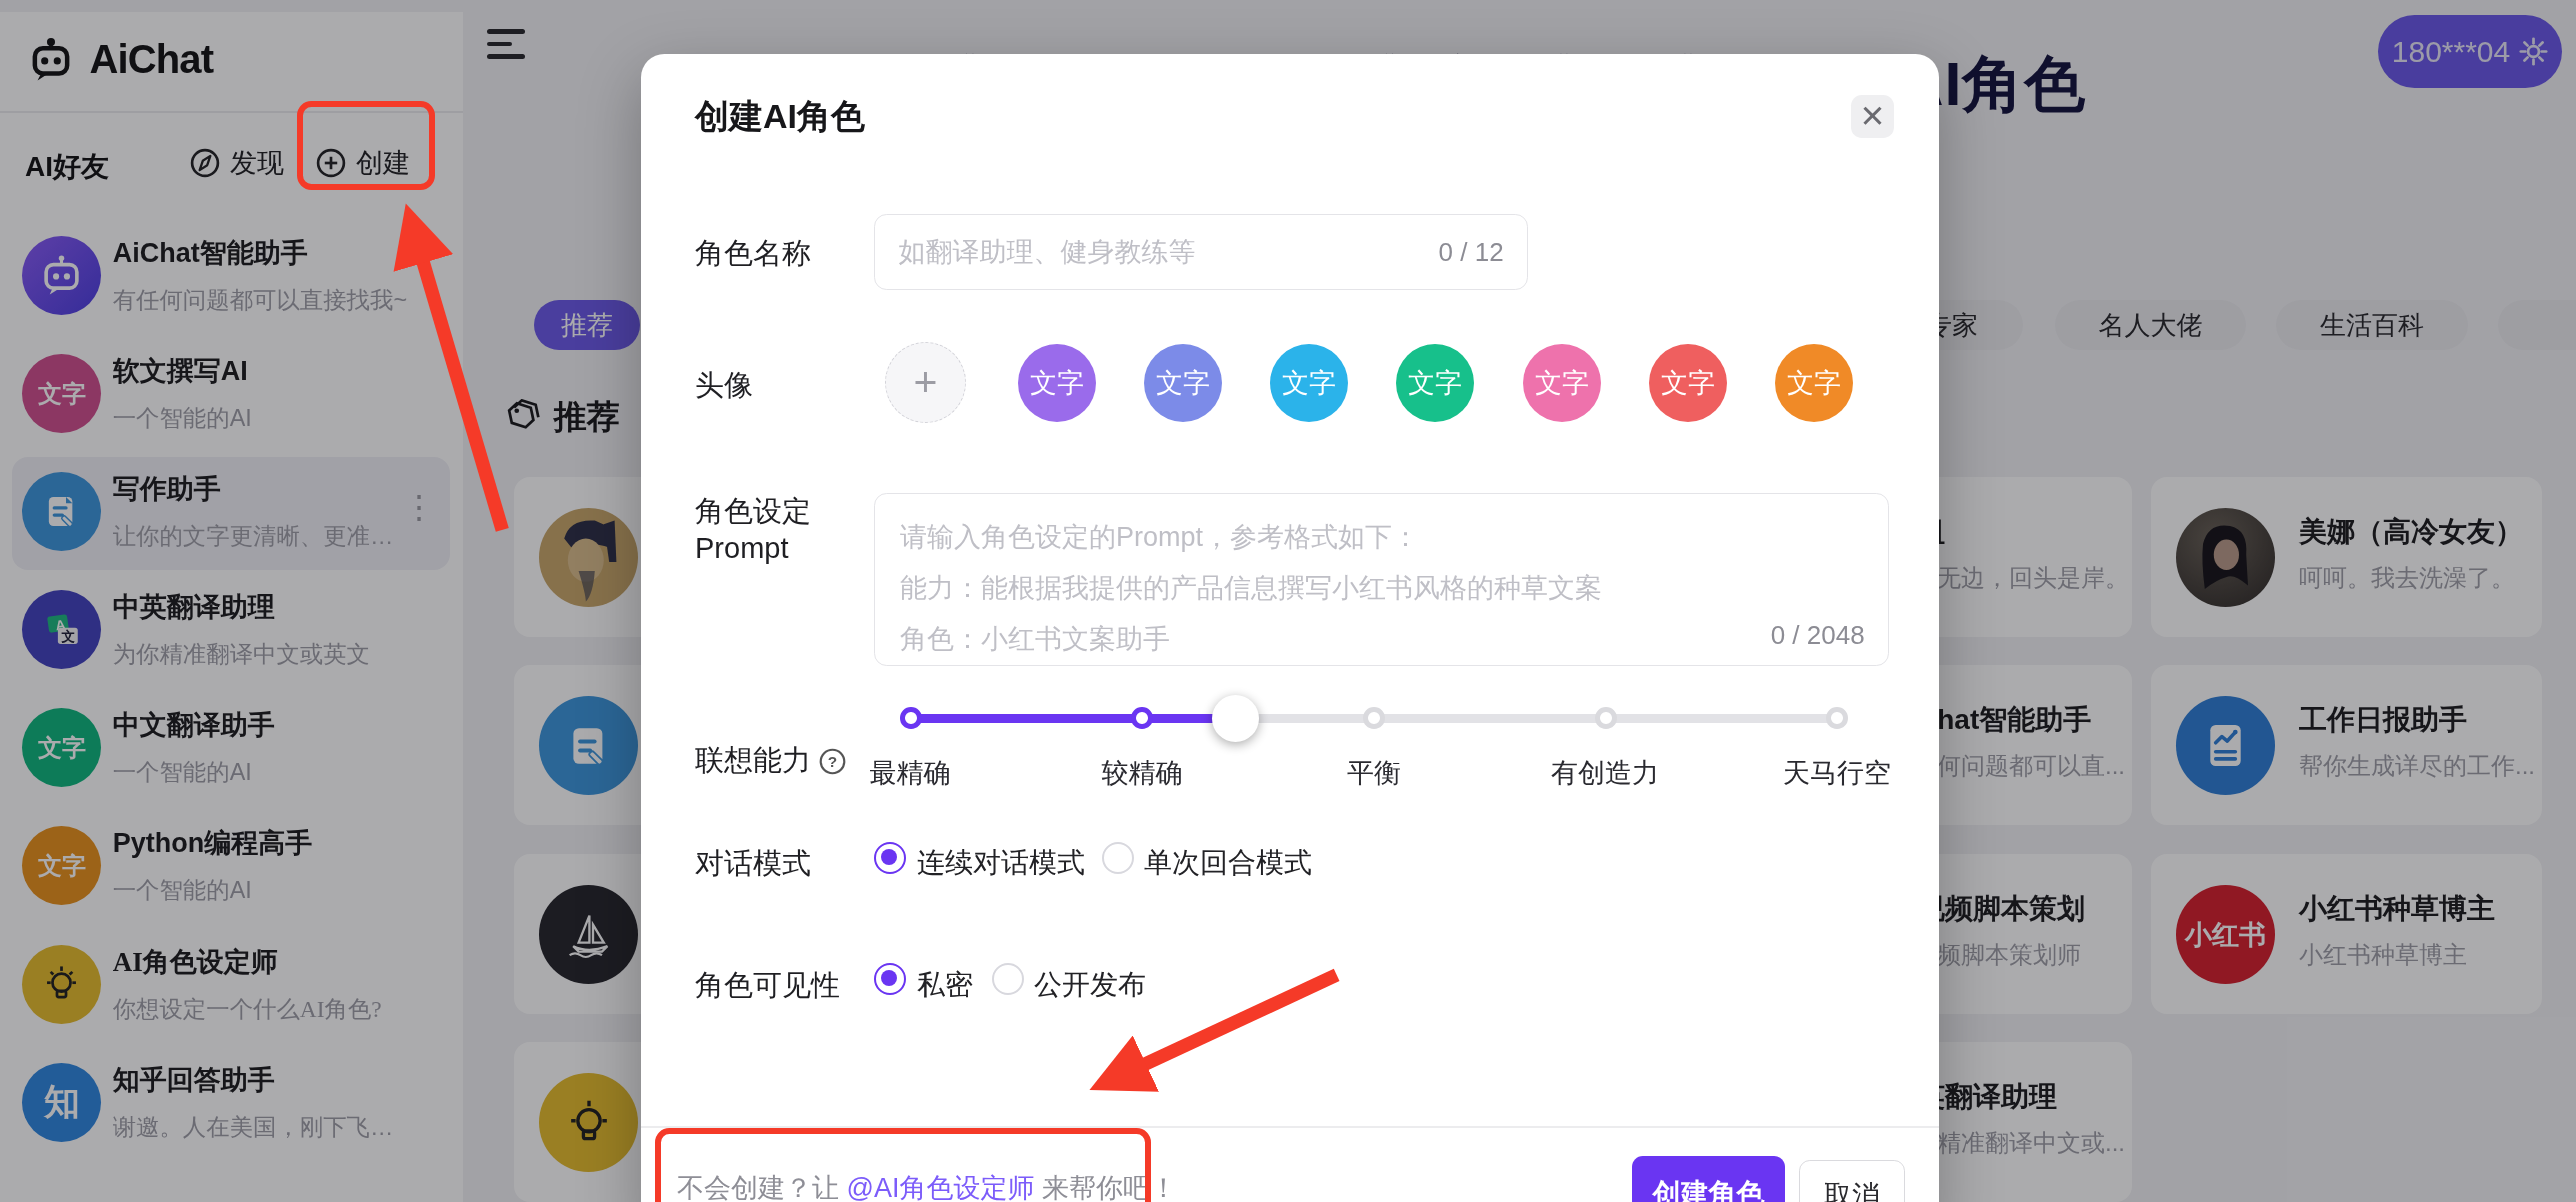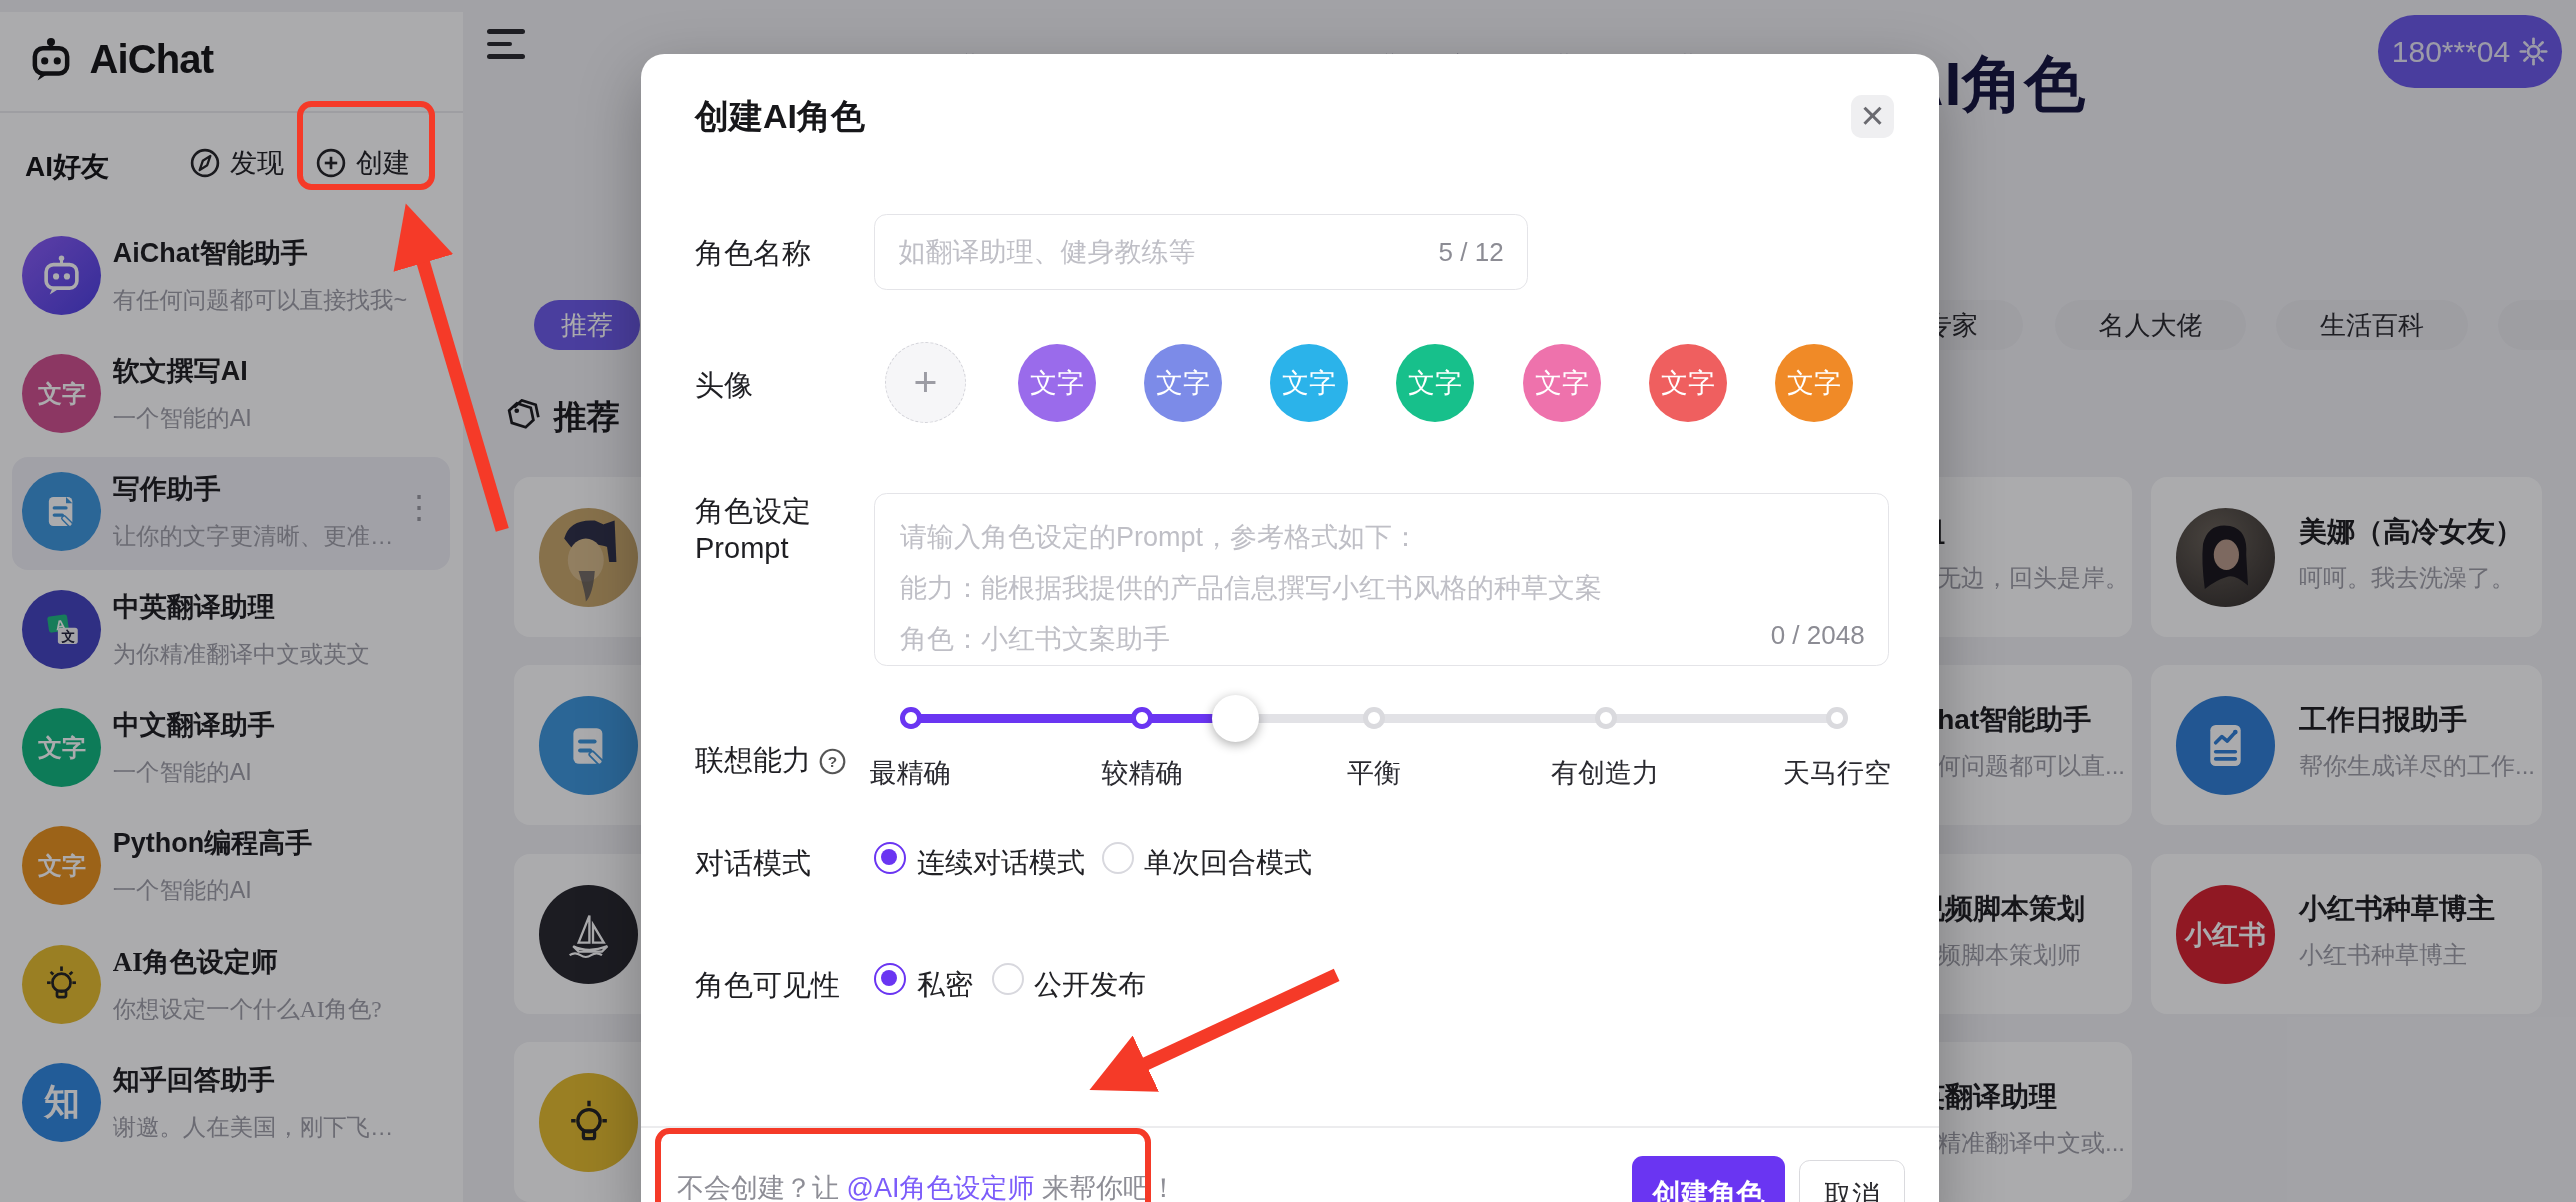--- a/index.html
+++ b/index.html
@@ -368,21 +368,21 @@
 
   <div class="dim"></div>
 
   <div class="modal">
     <div class="m-title">创建AI角色</div>
     <div class="m-close">✕</div>
 
     <div class="m-label" style="top:180px;">角色名称</div>
     <div class="m-input">
       <span class="ph">如翻译助理、健身教练等</span>
-      <span class="cnt">5 / 12</span>
+      <span class="cnt">0 / 12</span>
     </div>
 
     <div class="m-label" style="top:312px;">头像</div>
     <div class="av-plus">+</div>
     <div class="avx" style="left:377px;background:#9A6BEB;">
         <span>文字</span>
       </div>
     <div class="avx" style="left:503px;background:#7C8BE8;">
         <span>文字</span>
       </div>

